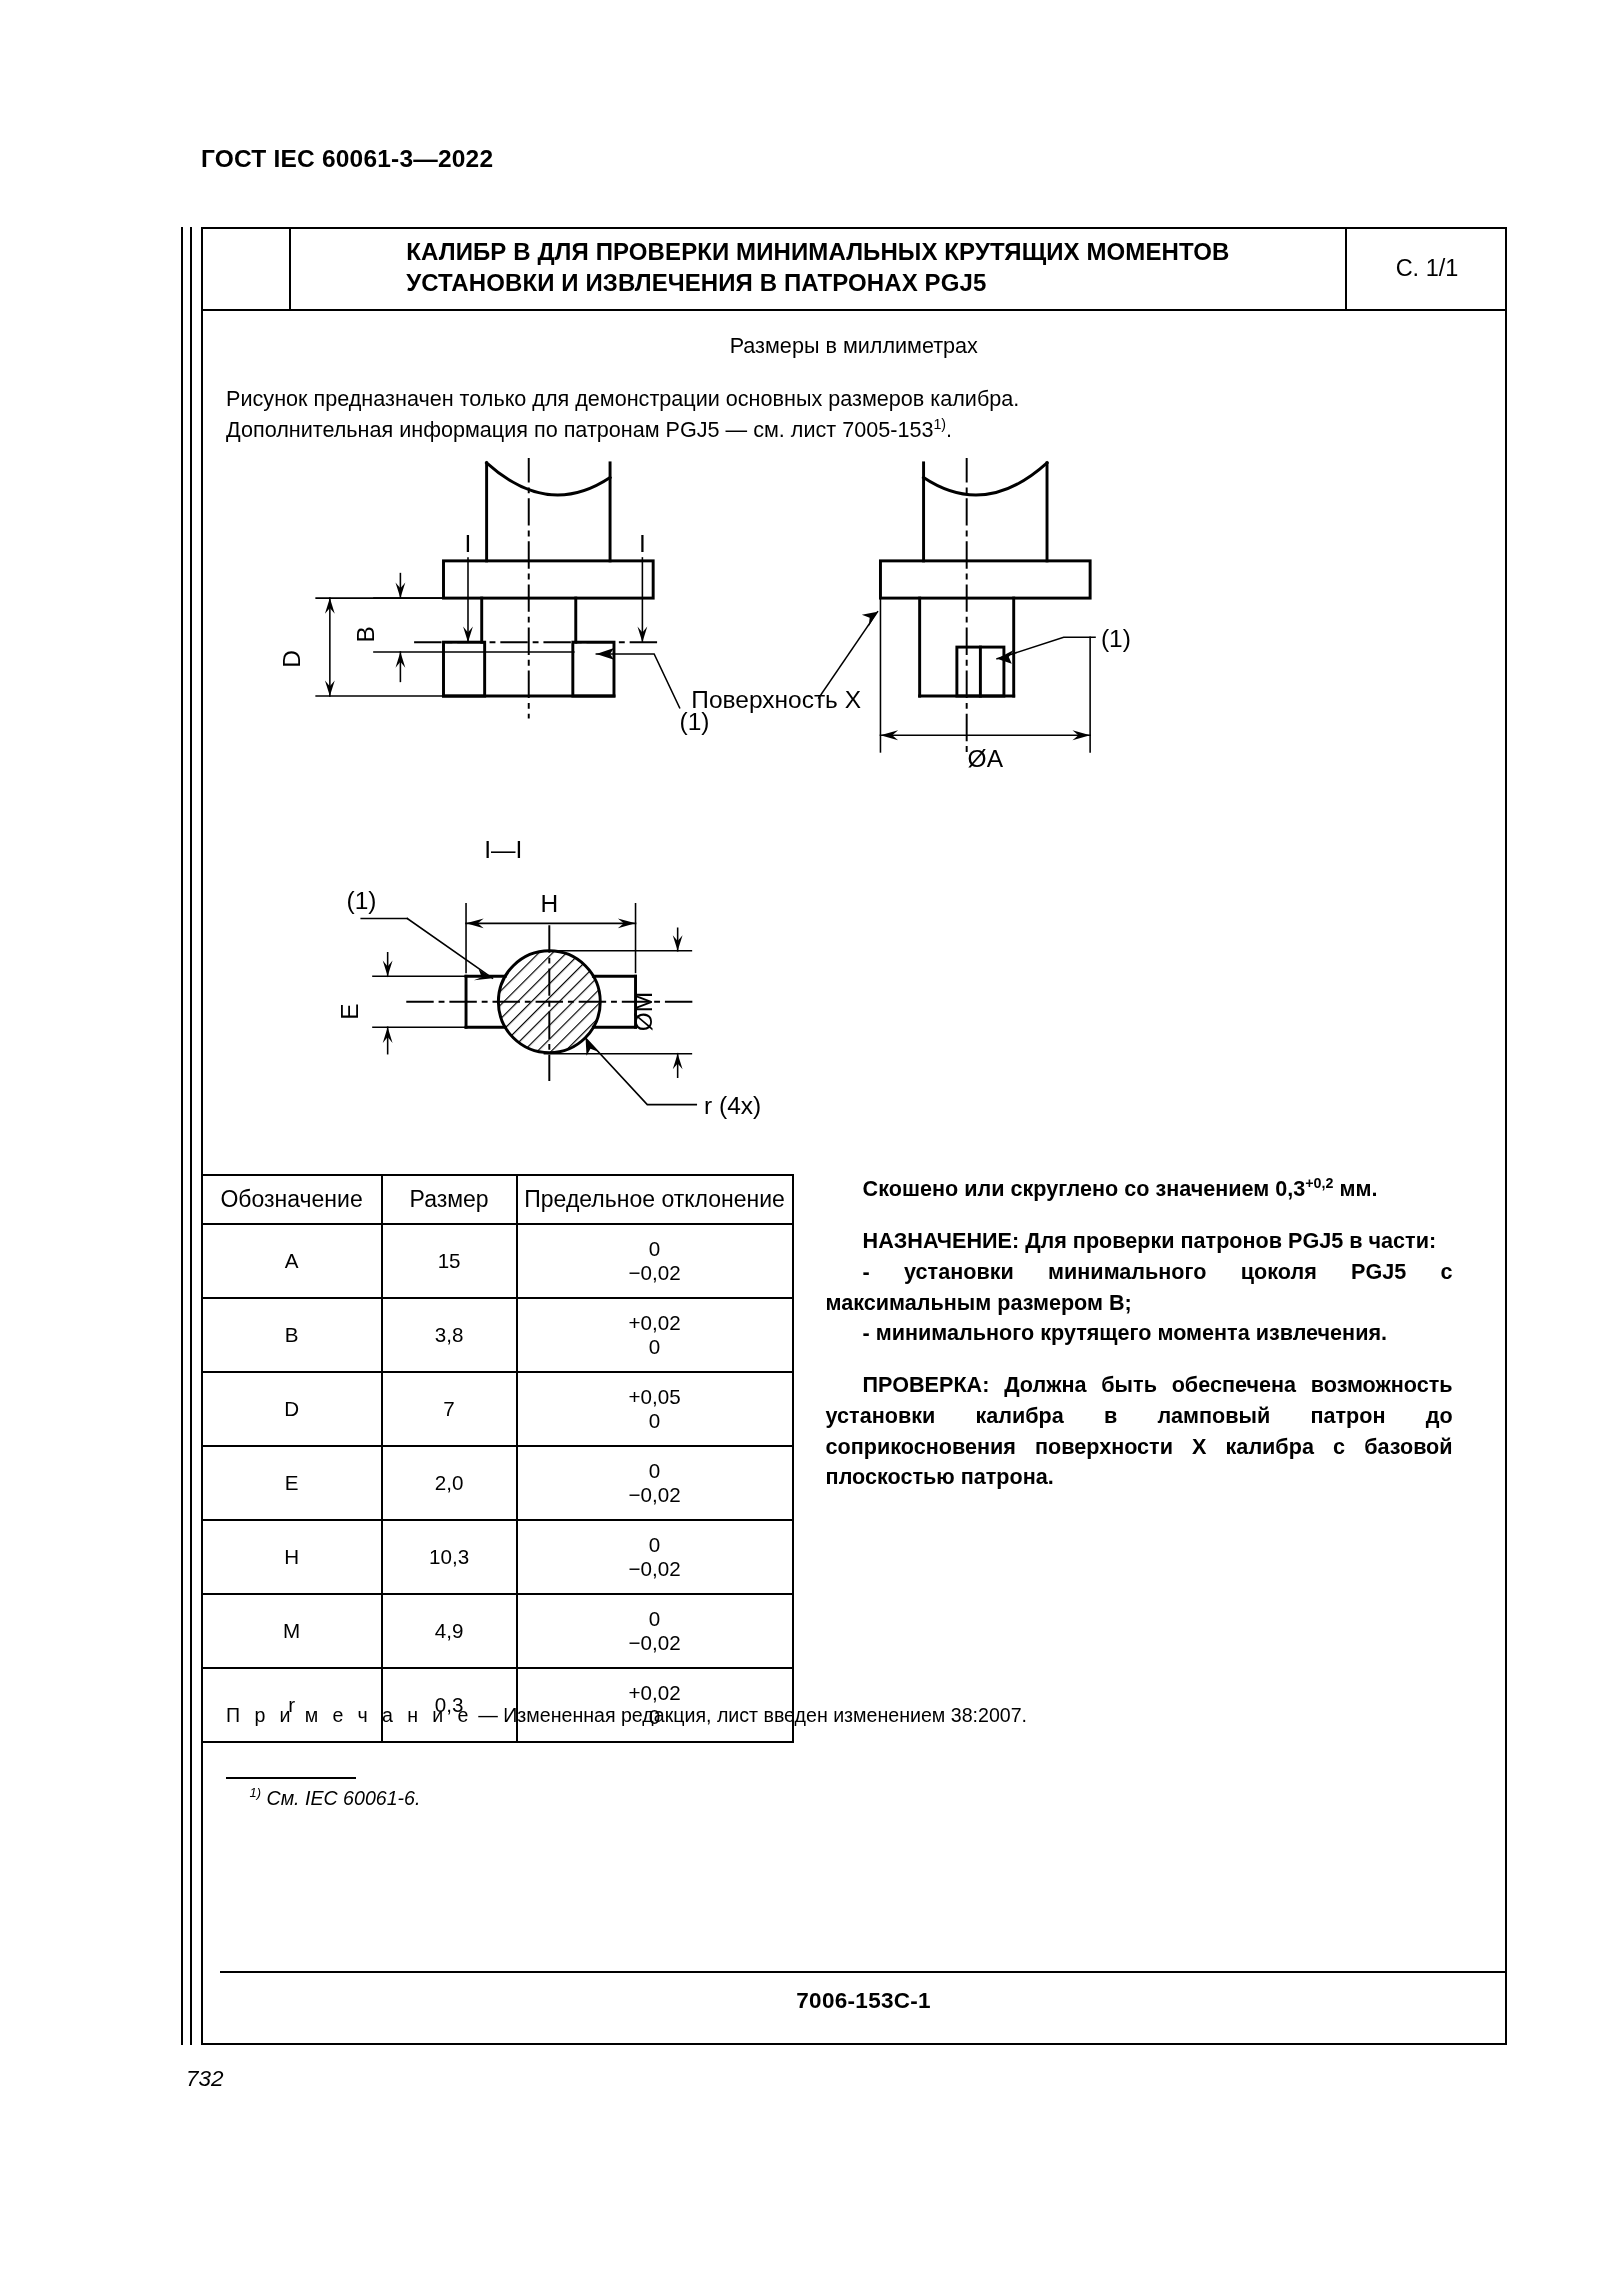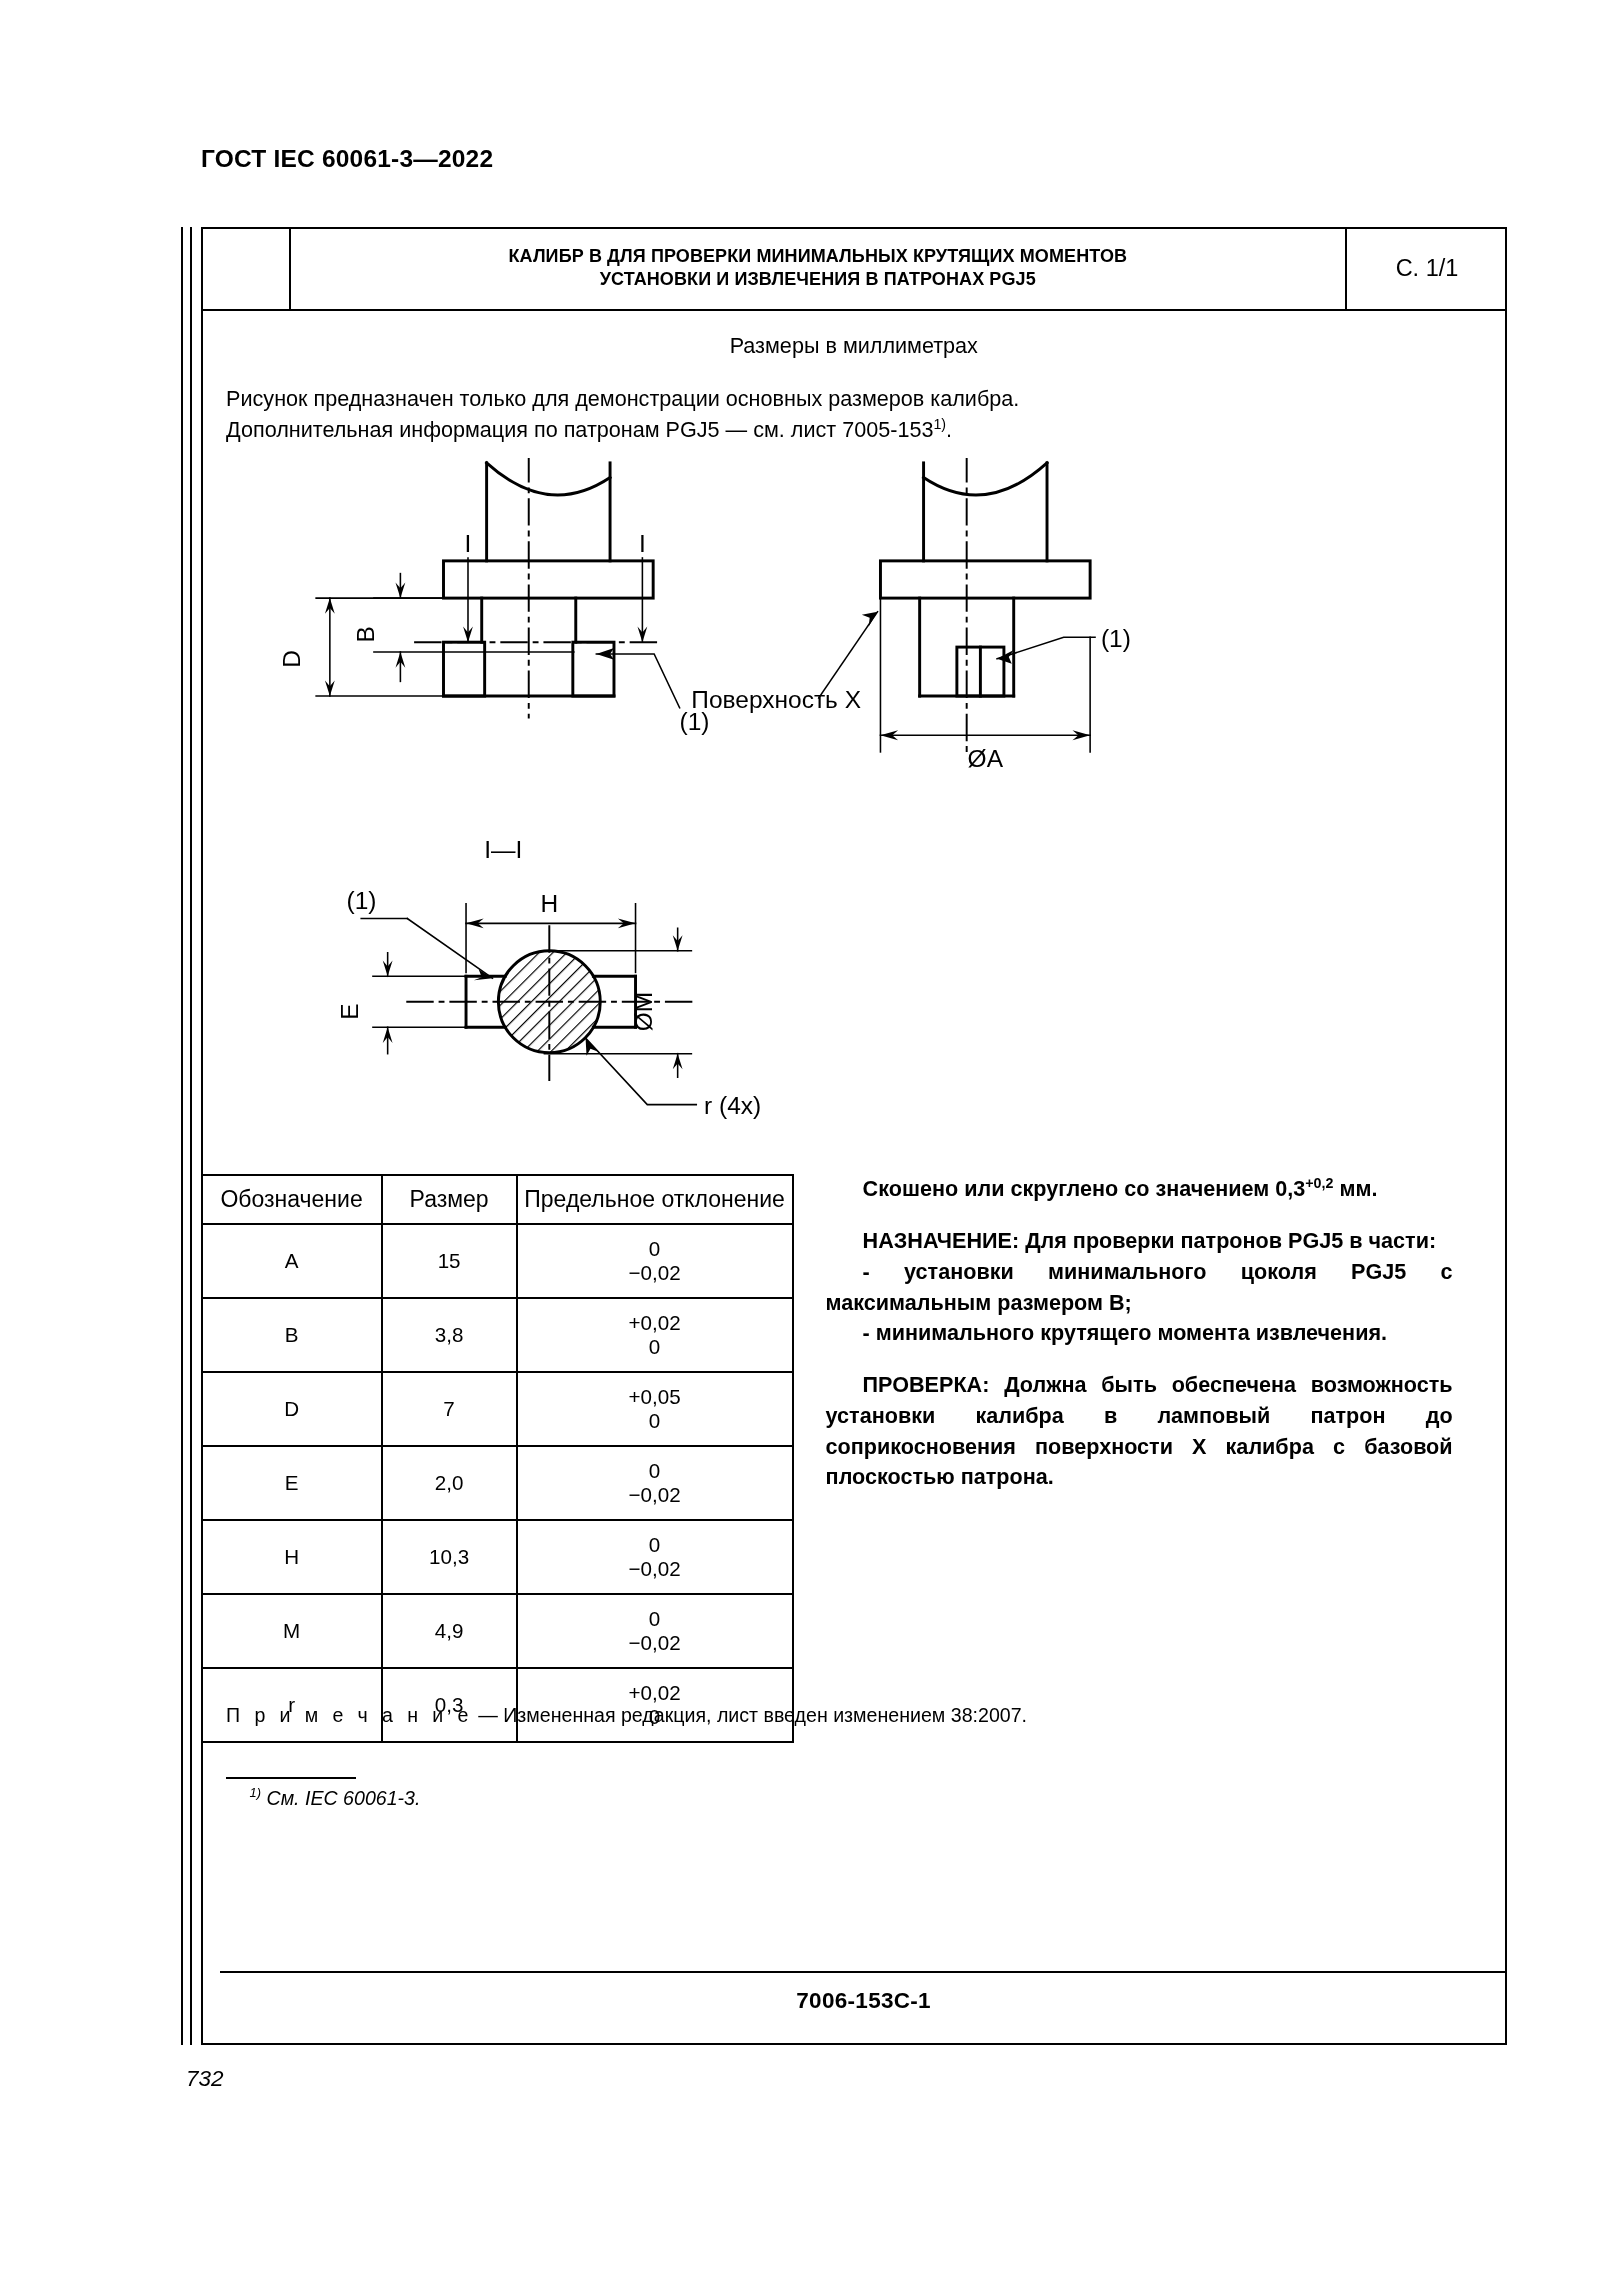--- a/index.html
+++ b/index.html
@@ -79,22 +79,21 @@
     right: 160px;
     height: 100%;
     display: flex;
     align-items: center;
     justify-content: center;
     box-sizing: border-box;
     border-right: 2.9px solid #000;
     padding: 0 5.9px;
   }
   .title-main-cell .tt {
-    text-align: center;
-    font-size: 18px;
+    font-size: 24px;
     font-weight: bold;
     line-height: 1.28;
     letter-spacing: 0.1px;
   }
   .title-page-cell {
     position: absolute;
     right: 0;
     top: 0;
     width: 160px;
     height: 100%;
@@ -492,21 +491,21 @@
         <p class="last">ПРОВЕРКА: Должна быть обеспечена возможность установки калибра в ламповый патрон до соприкосновения поверхности X калибра с базовой плоскостью патрона.</p>
       </div>
     </div>
 
     <div class="note">
       <span class="spaced">П р и м е ч а н и е</span><span> — Измененная редакция, лист введен изменением 38:2007.</span>
     </div>
 
     <div class="footnote-rule"></div>
     <div class="footnote">
-      <sup>1)</sup><span> См. IEC 60061-3.</span>
+      <sup>1)</sup><span> См. IEC 60061-6.</span>
     </div>
 
     <div class="footer-row">
       <span class="fid">7006-153C-1</span>
     </div>
   </div>
 </div>
 
 <div class="page-number">732</div>
 

